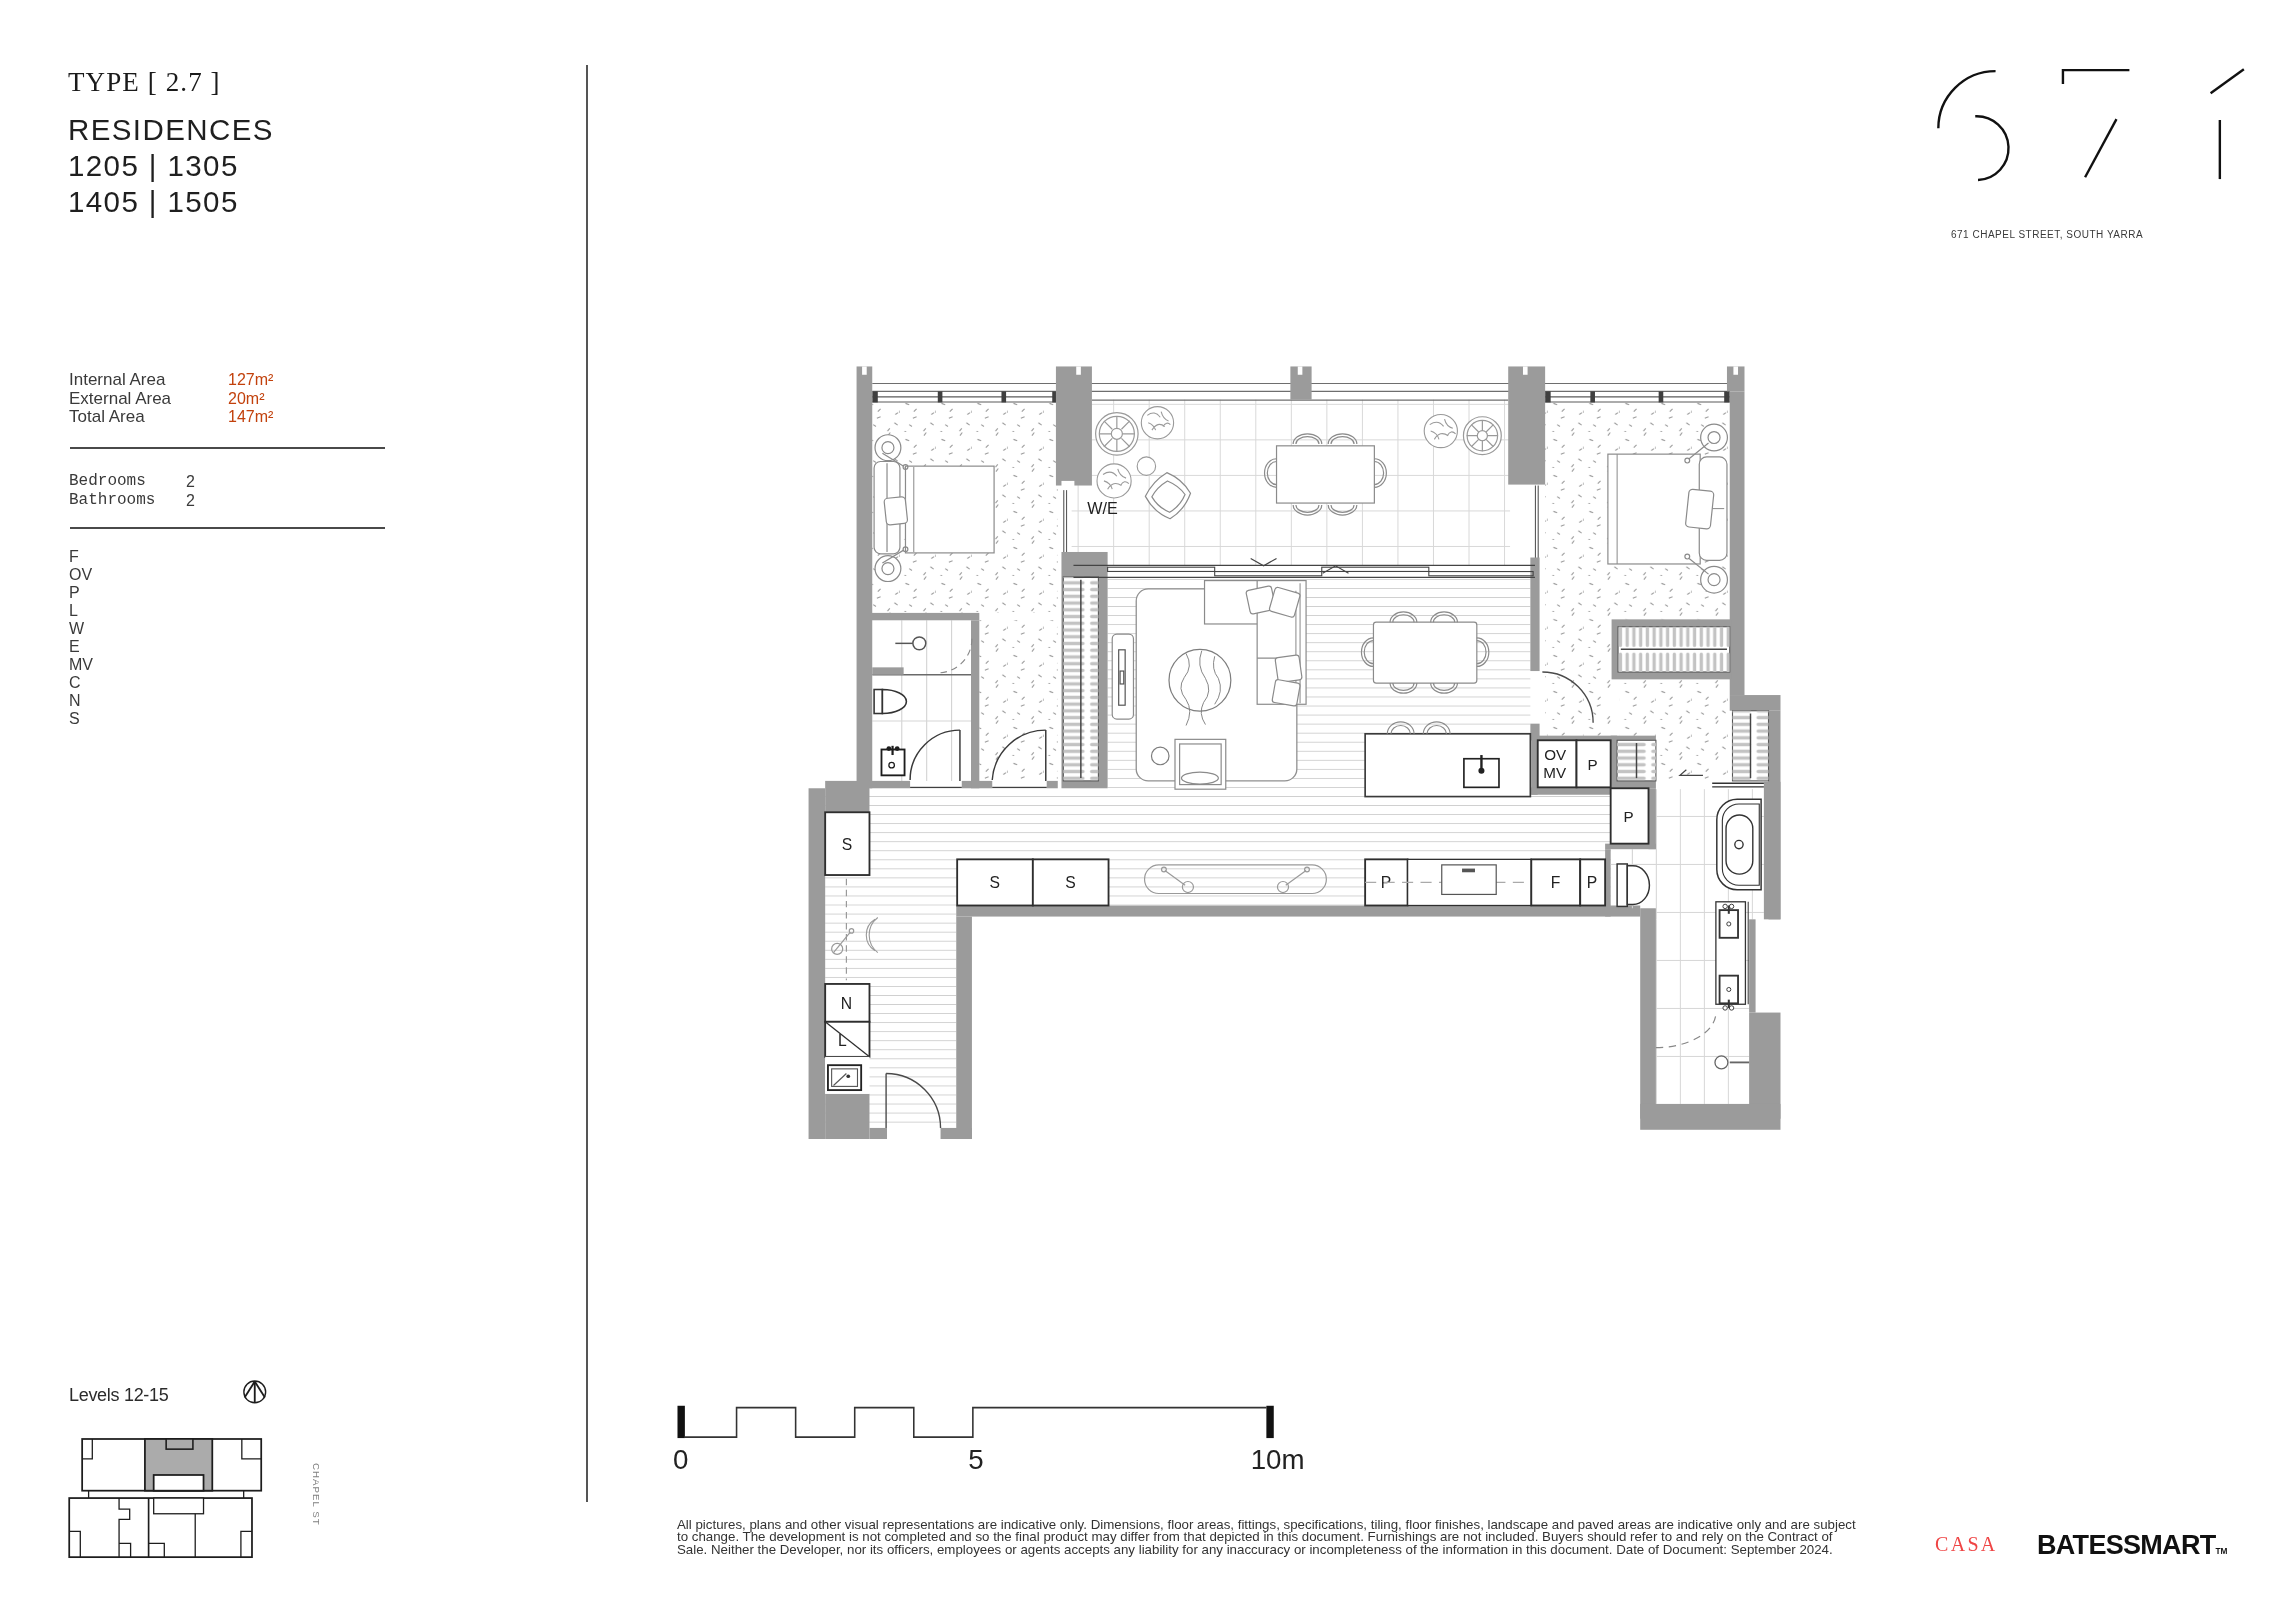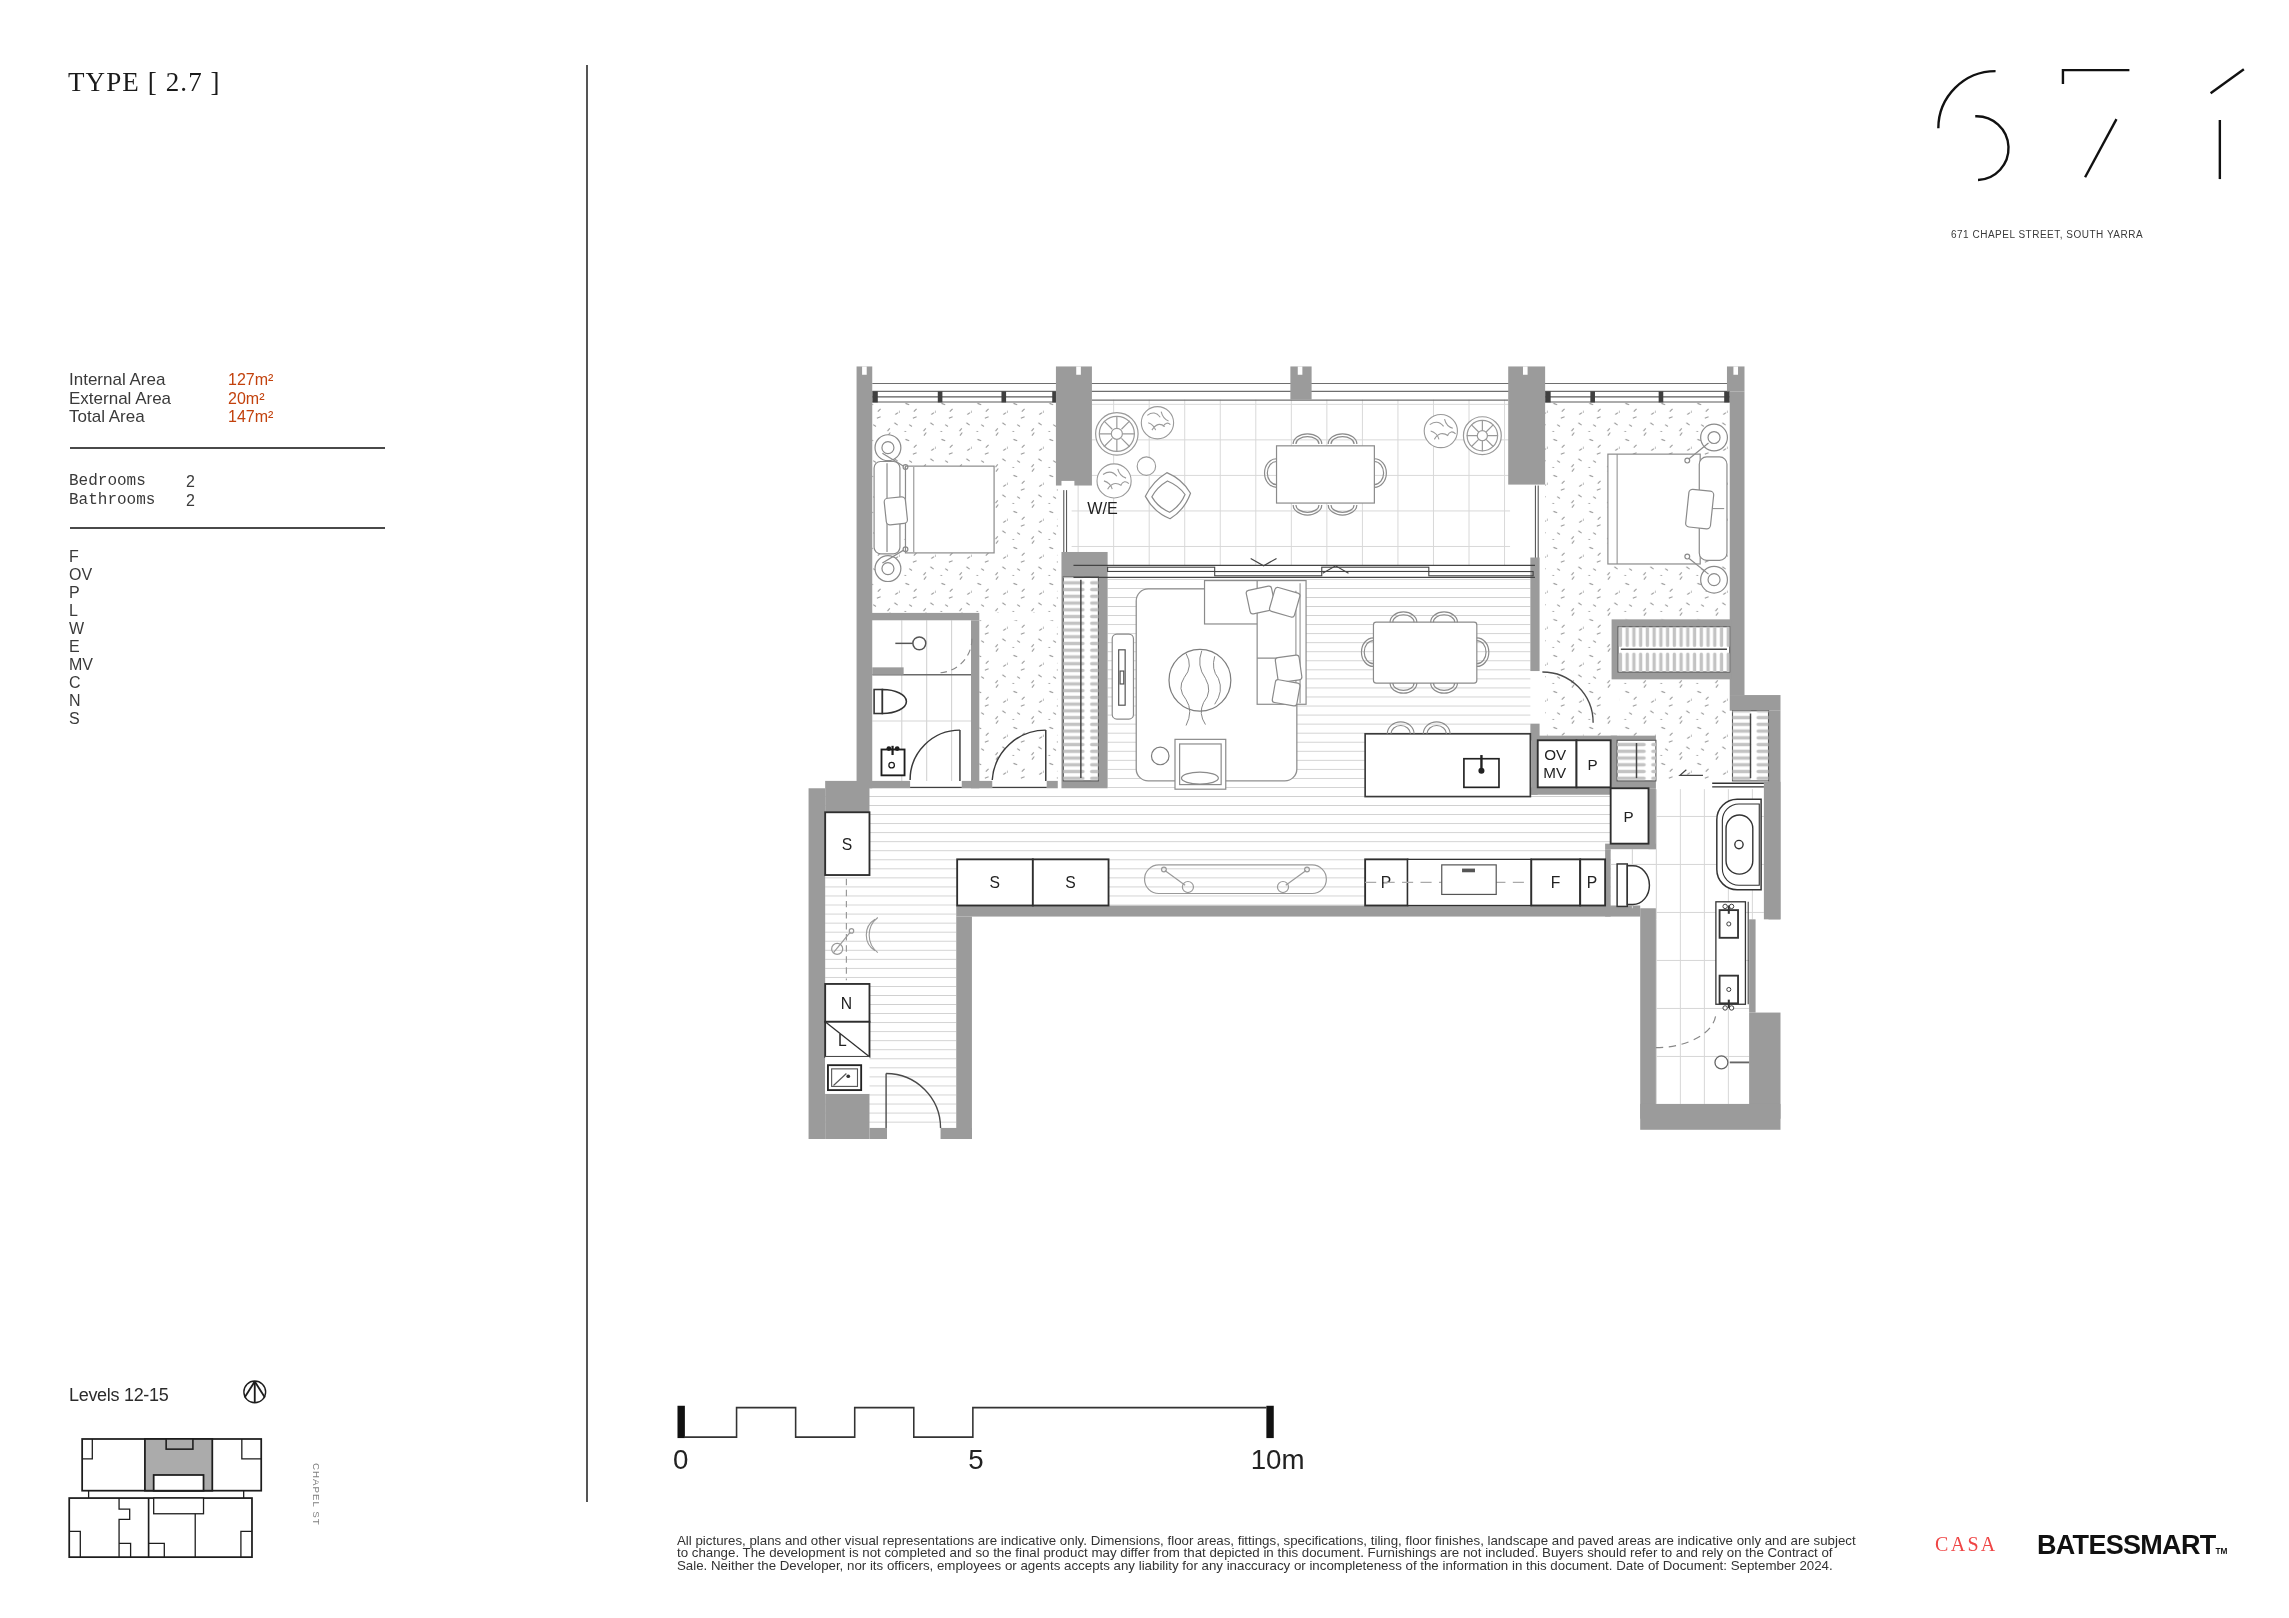--- a/index.html
+++ b/index.html
@@ -7,20 +7,21 @@
   .sans{font-family:"Liberation Sans",sans-serif;color:#2e2e2e;}
   .serif{font-family:"Liberation Serif",serif;color:#1d1d1d;}
 </style>
 </head>
 <body>
 
 <div class="abs" style="left:0;top:0;width:2290px;height:1619px;background:#fff;padding-left:25px;">
 
 <div class="serif abs" style="left:68px;top:67px;font-size:27px;letter-spacing:1.1px;color:#1a1a1a;">TYPE [ 2.7 ]</div>
 
+<div class="sans abs" style="left:68px;top:112px;font-size:29.5px;line-height:36px;letter-spacing:1.4px;color:#1f1f1f;">RESIDENCES<br>1205 | 1305<br>1405 | 1505</div>
 
 <div class="sans abs" style="left:69px;top:371px;font-size:17px;line-height:18.5px;color:#3a3a3a;">
   <div>Internal Area</div>
       <div>External Area</div>
       <div>Total Area</div>
 </div>
 <div class="sans abs" style="left:186px;top:371px;font-size:16px;line-height:18.5px;color:#c2410c;margin-left:42px;">
   <div>127m²</div>
       <div>20m²</div>
       <div>147m²</div>
@@ -52,21 +53,21 @@
       <div>S</div>
 </div>
 
 
 <div class="abs" style="left:586px;top:65px;width:1.5px;height:1437px;background:#555;"></div>
 
 <div class="sans abs" style="left:1951px;top:229px;font-size:10px;letter-spacing:0.5px;color:#3a3a3a;">671 CHAPEL STREET, SOUTH YARRA</div>
 
 <div class="sans abs" style="left:69px;top:1385px;font-size:18px;letter-spacing:-0.3px;color:#2b2b2b;">Levels 12-15</div>
 
-<div class="sans abs" style="left:677px;top:1519px;font-size:13.3px;line-height:12.4px;color:#333;white-space:nowrap;margin-top:16px;">
+<div class="sans abs" style="left:677px;top:1519px;font-size:13.3px;line-height:12.4px;color:#333;white-space:nowrap;">
   All pictures, plans and other visual representations are indicative only. Dimensions, floor areas, fittings, specifications, tiling, floor finishes, landscape and paved areas are indicative only and are subject<br>
   to change. The development is not completed and so the final product may differ from that depicted in this document. Furnishings are not included. Buyers should refer to and rely on the Contract of<br>
   Sale. Neither the Developer, nor its officers, employees or agents accepts any liability for any inaccuracy or incompleteness of the information in this document. Date of Document: September 2024.
 </div>
 
 <div class="serif abs" style="left:1935px;top:1533px;font-size:20px;letter-spacing:2.3px;color:#ef4444;">CASA</div>
 
 <div class="sans abs" style="left:2037px;top:1530px;font-size:27px;letter-spacing:-0.7px;color:#111;font-weight:bold;">BATESSMART<span style="font-size:8.3px;letter-spacing:0;">TM</span></div>
 
 <svg class="abs" style="left:0;top:0;" width="2290" height="1619" viewBox="0 0 2481 1754">

